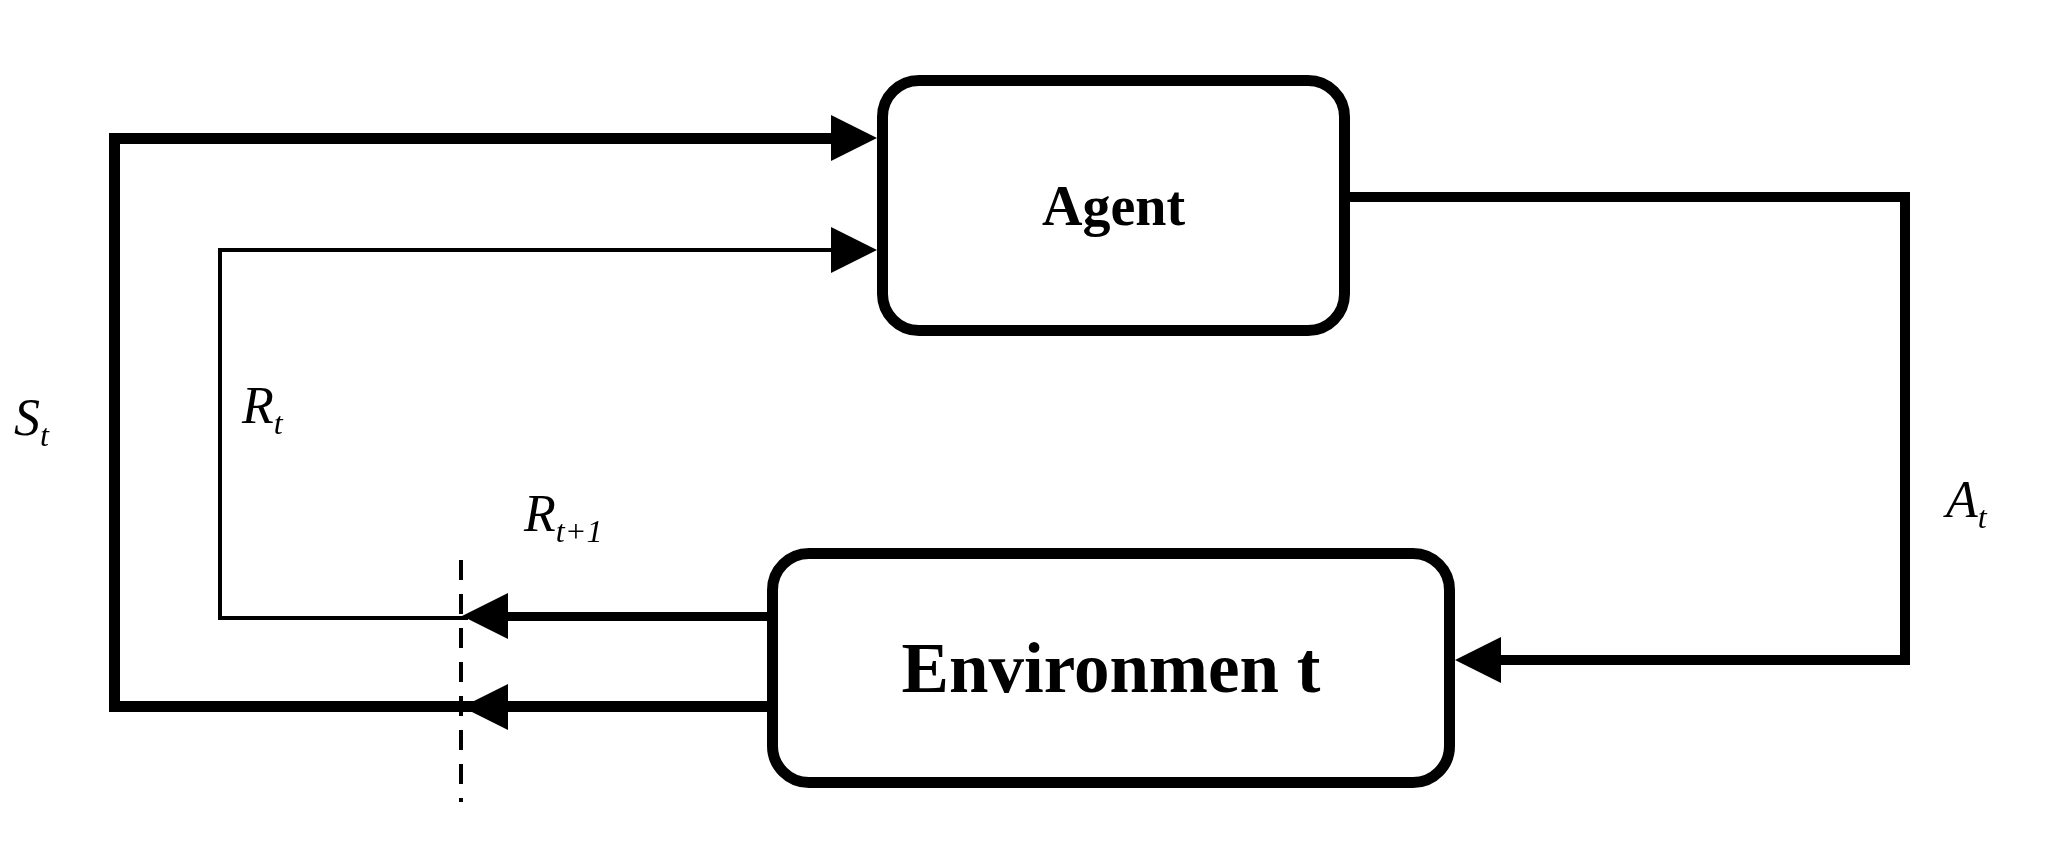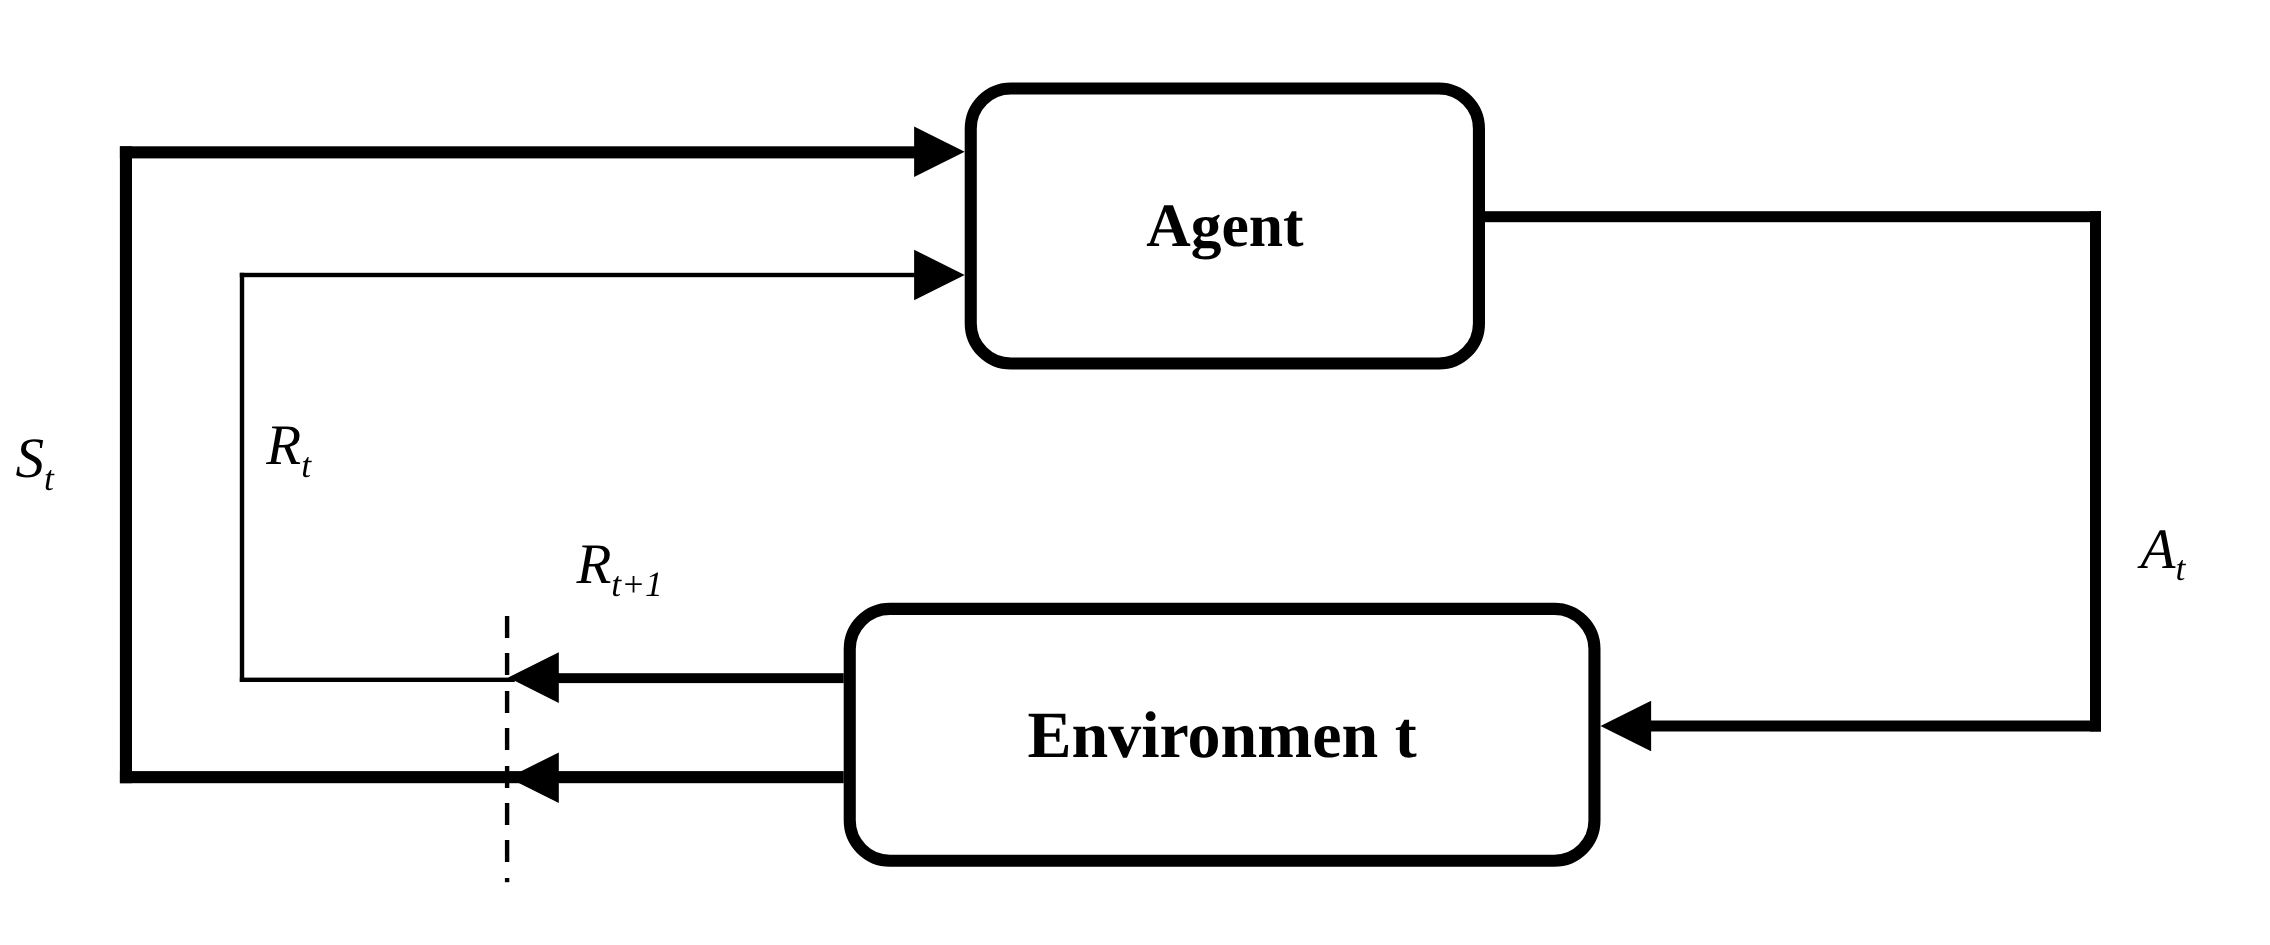--- a/index.html
+++ b/index.html
@@ -20,21 +20,21 @@
     box-sizing:border-box;
   }
   .node .node-label{
     font-weight:bold;
     color:#000;
     white-space:pre;
   }
   #agent-box{left:877px;top:75px;width:473px;height:261px;}
   #agent-box .node-label{font-size:56px;}
   #env-box{left:767px;top:548px;width:688px;height:240px;}
-  #env-box .node-label{font-size:60px;}
+  #env-box .node-label{font-size:71px;}
 
   
   .seg{position:absolute;background:#000;}
 
   
   .arr{position:absolute;width:0;height:0;}
   .arr.right{border-top:23px solid transparent;border-bottom:23px solid transparent;border-left:46px solid #000;}
   .arr.left {border-top:23px solid transparent;border-bottom:23px solid transparent;border-right:46px solid #000;}
 
   

